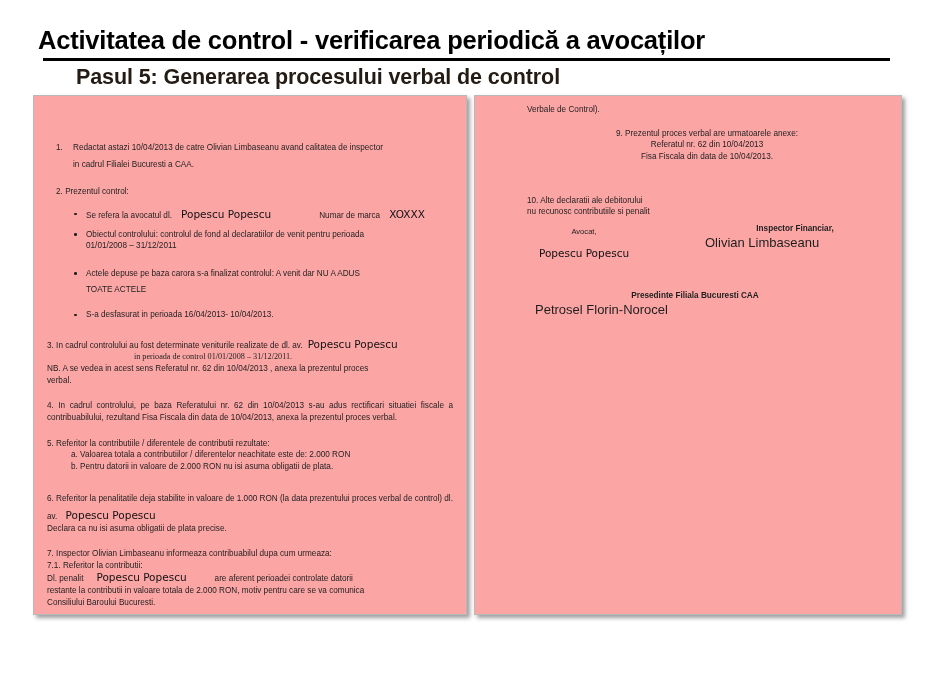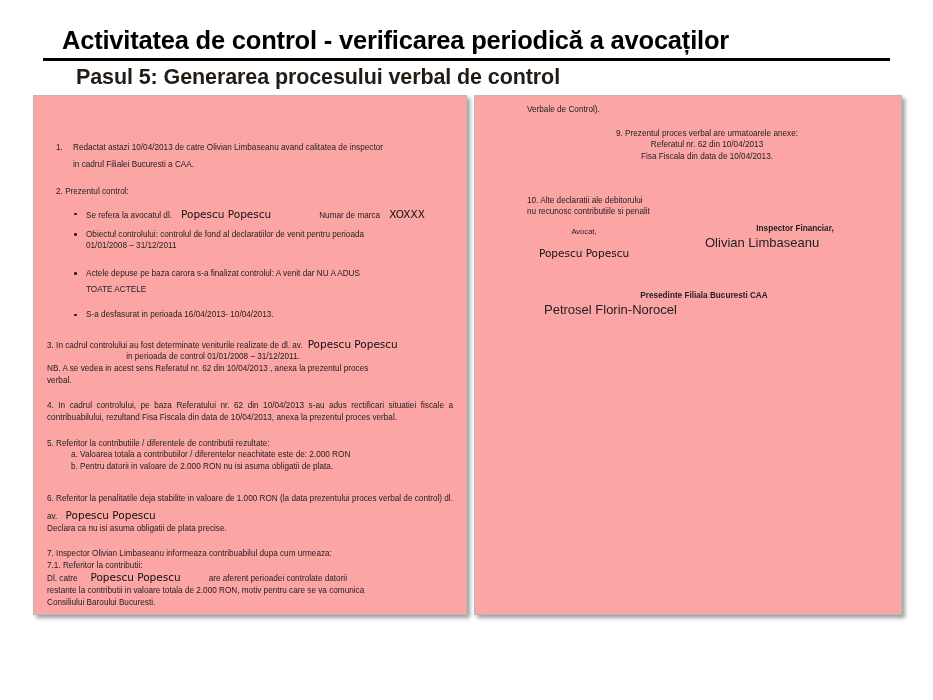--- a/index.html
+++ b/index.html
@@ -24,21 +24,20 @@
   .main-title {
     position: absolute;
     left: 0; top: 26px;
     width: 743px;
     text-align: center;
     font-size: 25.5px;
     font-weight: bold;
     color: #000000;
     letter-spacing: -0.2px;
     white-space: nowrap;
-    margin-left: 24px;
   }
   .main-title-underline {
     position: absolute;
     left: 43px; top: 58px;
     width: 847px;
     height: 2.5px;
     background: #000000;
   }
   .sub-title {
     position: absolute;
@@ -207,21 +206,21 @@
         <span class="dot"></span>
         <div class="p">S-a desfasurat in perioada 16/04/2013- 10/04/2013.</div>
       </div>
     </div>
 
     <div style="margin-top:17px;">
       <div class="row">
         <span class="p">3. In cadrul controlului au fost determinate veniturile realizate de dl. av.</span>
         <span class="hand" style="margin-left:5px;">Popescu Popescu</span>
       </div>
-      <div class="p" style="text-align:center;padding-right:74px;">in perioada de control 01/01/2008 – 31/12/2011.</div>
+      <div class="p" style="text-align:center;padding-right:74px;font-family:Liberation Serif, serif;">in perioada de control 01/01/2008 – 31/12/2011.</div>
       <div class="p">NB. A se vedea in acest sens Referatul nr. 62  din 10/04/2013 , anexa la prezentul proces</div>
       <div class="p">verbal.</div>
     </div>
 
     <div class="p just" style="margin-top:14px;">4. In cadrul controlului, pe baza Referatului nr. 62 din 10/04/2013 s-au adus rectificari situatiei fiscale a contribuabilului, rezultand Fisa Fiscala din data de 10/04/2013, anexa la prezentul proces verbal.</div>
 
     <div style="margin-top:14px;">
       <div class="p">5. Referitor la contributiile / diferentele de contributii rezultate:</div>
       <div class="p" style="padding-left:24px;">a. Valoarea totala a contributiilor / diferentelor neachitate este de: 2.000 RON</div>
       <div class="p" style="padding-left:24px;">b. Pentru datorii in valoare de 2.000 RON nu isi asuma obligatii de plata.</div>
@@ -232,21 +231,21 @@
         <span>6. Referitor la penalitatile deja stabilite in valoare de 1.000 RON (la data prezentului proces verbal de control) dl. av.</span>
       </div>
       <span class="hand" style="margin-left:6px;">Popescu Popescu</span>
       <div class="p">Declara ca nu isi asuma obligatii de plata precise.</div>
     </div>
 
     <div style="margin-top:14px;">
       <div class="p">7. Inspector Olivian Limbaseanu informeaza contribuabilul dupa cum urmeaza:</div>
       <div class="p">7.1. Referitor la contributii:</div>
       <div class="row">
-        <span class="p">Dl.  catre</span>
+        <span class="p">Dl.  penalit</span>
         <span class="hand" style="margin-left:13px;">Popescu Popescu</span>
         <span class="p" style="margin-left:28px;">are  aferent  perioadei  controlate  datorii</span>
       </div>
       <div class="p">restante  la  contributii  in  valoare  totala  de 2.000 RON, motiv pentru care se va comunica</div>
       <div class="p">Consiliului Baroului Bucuresti.</div>
     </div>
 
   </div>
 </div>
 
@@ -270,21 +269,21 @@
   <div class="sig-block" style="left:24px; top:131px; width:170px;">
     <div class="sig-lbl">Avocat,</div>
     <div class="sig-hand" style="text-align:center; margin-top:11px;">Popescu Popescu</div>
   </div>
 
   <div class="sig-block" style="left:230px; top:128px; width:180px;">
     <div class="sig-lbl b">Inspector Financiar,</div>
     <div class="sig-name" style="margin-top:2px;">Olivian Limbaseanu</div>
   </div>
 
-  <div class="sig-block" style="left:69px; top:195px; width:320px;">
+  <div class="sig-block" style="left:60px; top:195px; width:320px;">
     <div class="sig-lbl b">Presedinte Filiala Bucuresti CAA</div>
     <div class="sig-name" style="margin-top:2px;">Petrosel Florin-Norocel</div>
   </div>
 </div>
 
 <div class="footer">
   
   
   
 </div>

